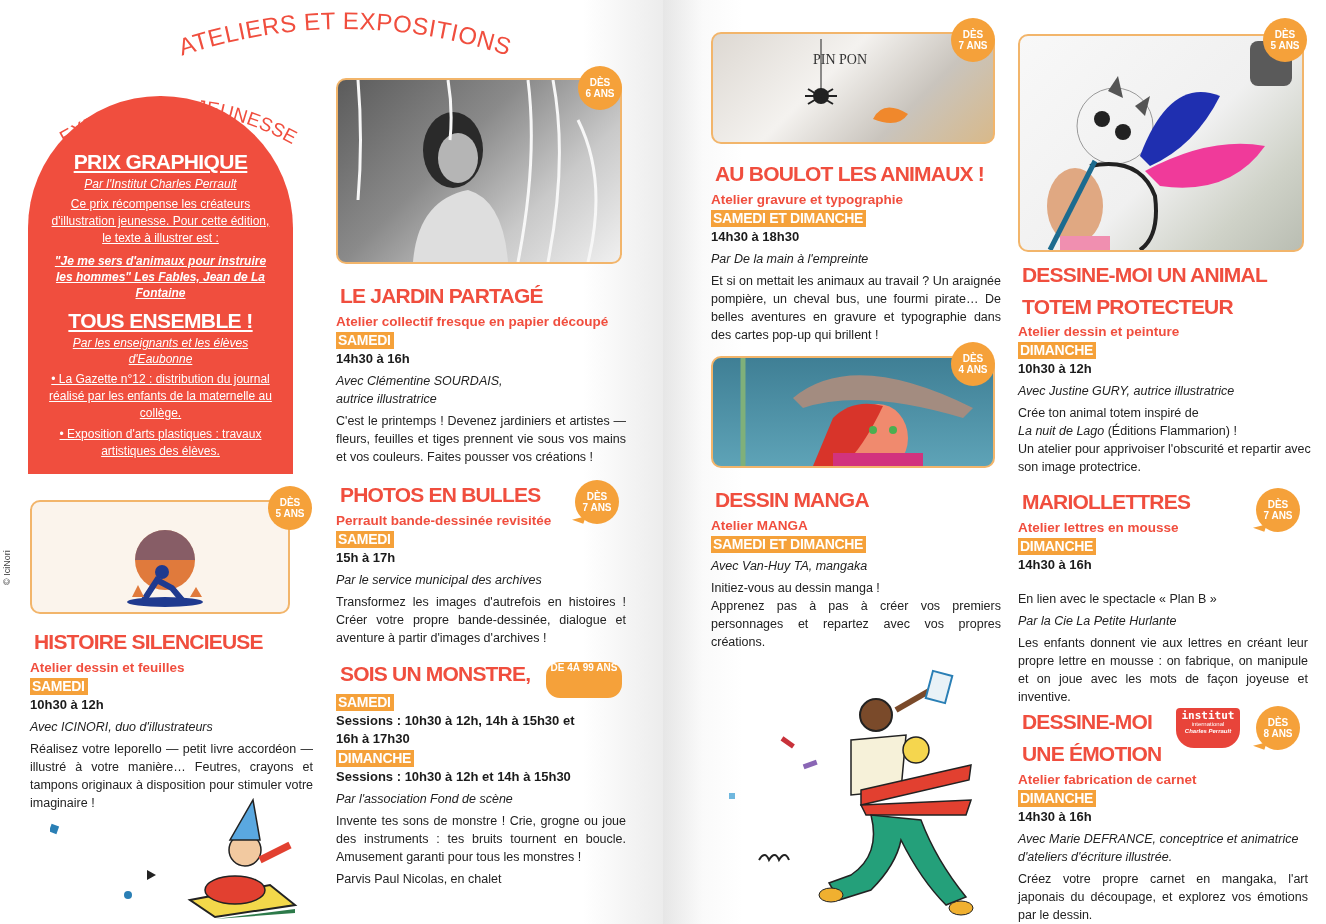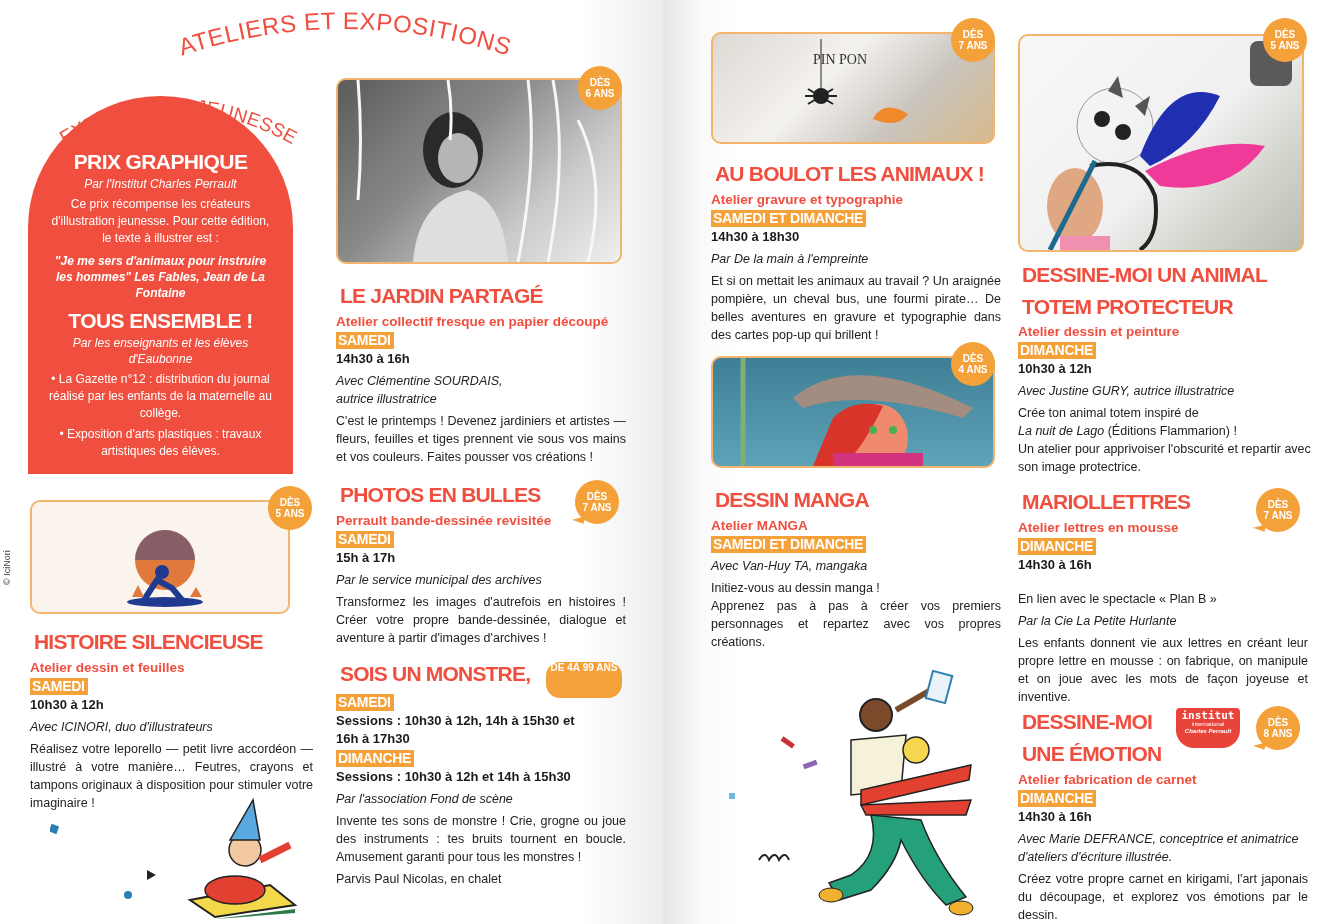--- a/index.html
+++ b/index.html
@@ -35,21 +35,21 @@
   </svg>
 
   <svg class="abs" style="left:50px;top:90px" width="260" height="60">
     <defs>
         <path id="arcExpo" d="M 12 56 Q 125 -12 245 56"></path>
       </defs>
     <text class="curve-text" font-size="19" letter-spacing="0.3"><textPath href="#arcExpo" startOffset="50%" text-anchor="middle">EXPOSITIONS JEUNESSE</textPath></text>
   </svg>
 
   <div class="arch">
-    <div style="padding:54px 18px 0 18px;">
+    <div style="padding:54px 18px 0 18px;text-decoration:underline;">
       <h2>PRIX GRAPHIQUE</h2>
       <p class="it">Par l'Institut Charles Perrault</p>
       <p class="p">Ce prix récompense les créateurs d'illustration jeunesse. Pour cette édition, le texte à illustrer est :</p>
       <p class="it" style="font-weight:700;margin-top:6px">"Je me sers d'animaux pour instruire les hommes" Les Fables, Jean de La Fontaine</p>
       <h2 style="margin-top:8px">TOUS ENSEMBLE !</h2>
       <p class="it">Par les enseignants et les élèves d'Eaubonne</p>
       <p class="p">• La Gazette n°12 : distribution du journal réalisé par les enfants de la maternelle au collège.</p>
       <p class="p">• Exposition d'arts plastiques : travaux artistiques des élèves.</p>
     </div>
   </div>
@@ -270,21 +270,21 @@
       <span>7 ANS</span>
   </div>
 
   <div class="abs" style="left:355px;top:704px;width:290px;">
     <p class="h-title" style="line-height:28px">DESSINE-MOI</p>
     <p class="h-title" style="line-height:28px">UNE ÉMOTION</p>
     <p class="h-sub">Atelier fabrication de carnet</p>
     <span class="day">DIMANCHE</span>
     <p class="time">14h30 à 16h</p>
     <p class="by">Avec Marie DEFRANCE, conceptrice et animatrice d'ateliers d'écriture illustrée.</p>
-    <p class="desc">Créez votre propre carnet en kirigami, l'art japonais du découpage, et explorez vos émotions par le dessin.</p>
+    <p class="desc">Créez votre propre carnet en mangaka, l'art japonais du découpage, et explorez vos émotions par le dessin.</p>
   </div>
   <div class="abs" style="left:513px;top:708px;width:64px;height:40px;background:#e8443a;border-radius:4px 4px 18px 18px;color:#fff;text-align:center;">
     <div style="font-size:11px;font-weight:700;line-height:11px;margin-top:2px;font-family:'DejaVu Sans Mono',monospace;">institut</div>
     <div style="font-size:6px;line-height:7px;">international</div>
     <div style="font-size:6px;line-height:7px;font-style:italic;font-weight:700;">Charles Perrault</div>
   </div>
   <div class="badge bubble" style="left:593px;top:706px">
     <span>DÈS</span>
       <span>8 ANS</span>
   </div>

